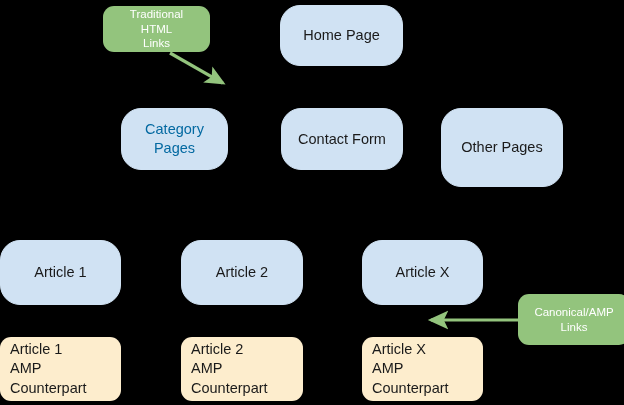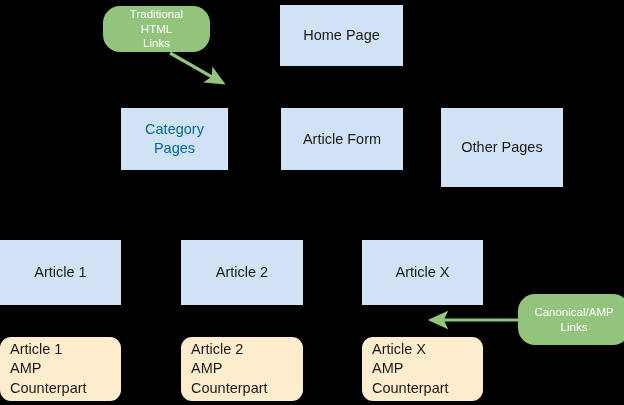--- a/index.html
+++ b/index.html
@@ -20,20 +20,21 @@
   }
   .node {
     position: absolute;
     box-sizing: border-box;
     display: flex;
     align-items: center;
     justify-content: center;
     text-align: center;
     line-height: 1.28;
     white-space: pre-line;
+    border-radius: 20px;
   }
   .node-blue {
     background: #d0e2f3;
     color: #1a1a1a;
     font-size: 14.5px;
     border: 1px solid #d0e2f3;
   }
   .node-yellow {
     background: #fdedcd;
     color: #1a1a1a;
@@ -41,21 +42,21 @@
     border-radius: 11px;
     justify-content: flex-start;
     text-align: left;
     padding-left: 10px;
     line-height: 1.34;
   }
   .callout-green {
     background: #93c47d;
     color: #ffffff;
     font-size: 11.5px;
-    border-radius: 17px;
+    border-radius: 11px;
     line-height: 1.3;
     padding: 0 24px;
   }
   .arrow-layer {
     position: absolute;
     left: 0;
     top: 0;
     width: 624px;
     height: 405px;
     pointer-events: none;
@@ -67,21 +68,21 @@
 <div id="canvas" style="background: rgb(0, 0, 0);">
 
   <div class="node callout-green" id="callout-0" style="left: 103px; top: 6px; width: 107px; height: 46px; background: rgb(147, 196, 125); color: rgb(255, 255, 255);">Traditional HTML
 Links</div>
 
   <div class="node node-blue" id="page-0" style="left: 280px; top: 5px; width: 123px; height: 61px; background: rgb(208, 226, 243); border-color: rgb(208, 226, 243); color: rgb(26, 26, 26);">Home Page</div>
 
   <div class="node node-blue" id="page-1" style="left: 121px; top: 108px; width: 107px; height: 62px; background: rgb(208, 226, 243); border-color: rgb(208, 226, 243); color: #0369a1;">Category
 Pages</div>
 
-  <div class="node node-blue" id="page-2" style="left: 281px; top: 108px; width: 122px; height: 62px; background: rgb(208, 226, 243); border-color: rgb(208, 226, 243); color: rgb(26, 26, 26);">Article Form</div>
+  <div class="node node-blue" id="page-2" style="left: 281px; top: 108px; width: 122px; height: 62px; background: rgb(208, 226, 243); border-color: rgb(208, 226, 243); color: rgb(26, 26, 26);">Contact Form</div>
 
   <div class="node node-blue" id="page-3" style="left: 441px; top: 108px; width: 122px; height: 79px; background: rgb(208, 226, 243); border-color: rgb(208, 226, 243); color: rgb(26, 26, 26);">Other Pages</div>
 
   <div class="node node-blue" id="page-4" style="left: 0px; top: 240px; width: 121px; height: 65px; background: rgb(208, 226, 243); border-color: rgb(208, 226, 243); color: rgb(26, 26, 26);">Article 1</div>
 
   <div class="node node-blue" id="page-5" style="left: 181px; top: 240px; width: 122px; height: 65px; background: rgb(208, 226, 243); border-color: rgb(208, 226, 243); color: rgb(26, 26, 26);">Article 2</div>
 
   <div class="node node-blue" id="page-6" style="left: 362px; top: 240px; width: 121px; height: 65px; background: rgb(208, 226, 243); border-color: rgb(208, 226, 243); color: rgb(26, 26, 26);">Article X</div>
 
   <div class="node node-yellow" id="amp-0" style="left: 0px; top: 337px; width: 121px; height: 64px; background: rgb(253, 237, 205); color: rgb(26, 26, 26);">Article 1

